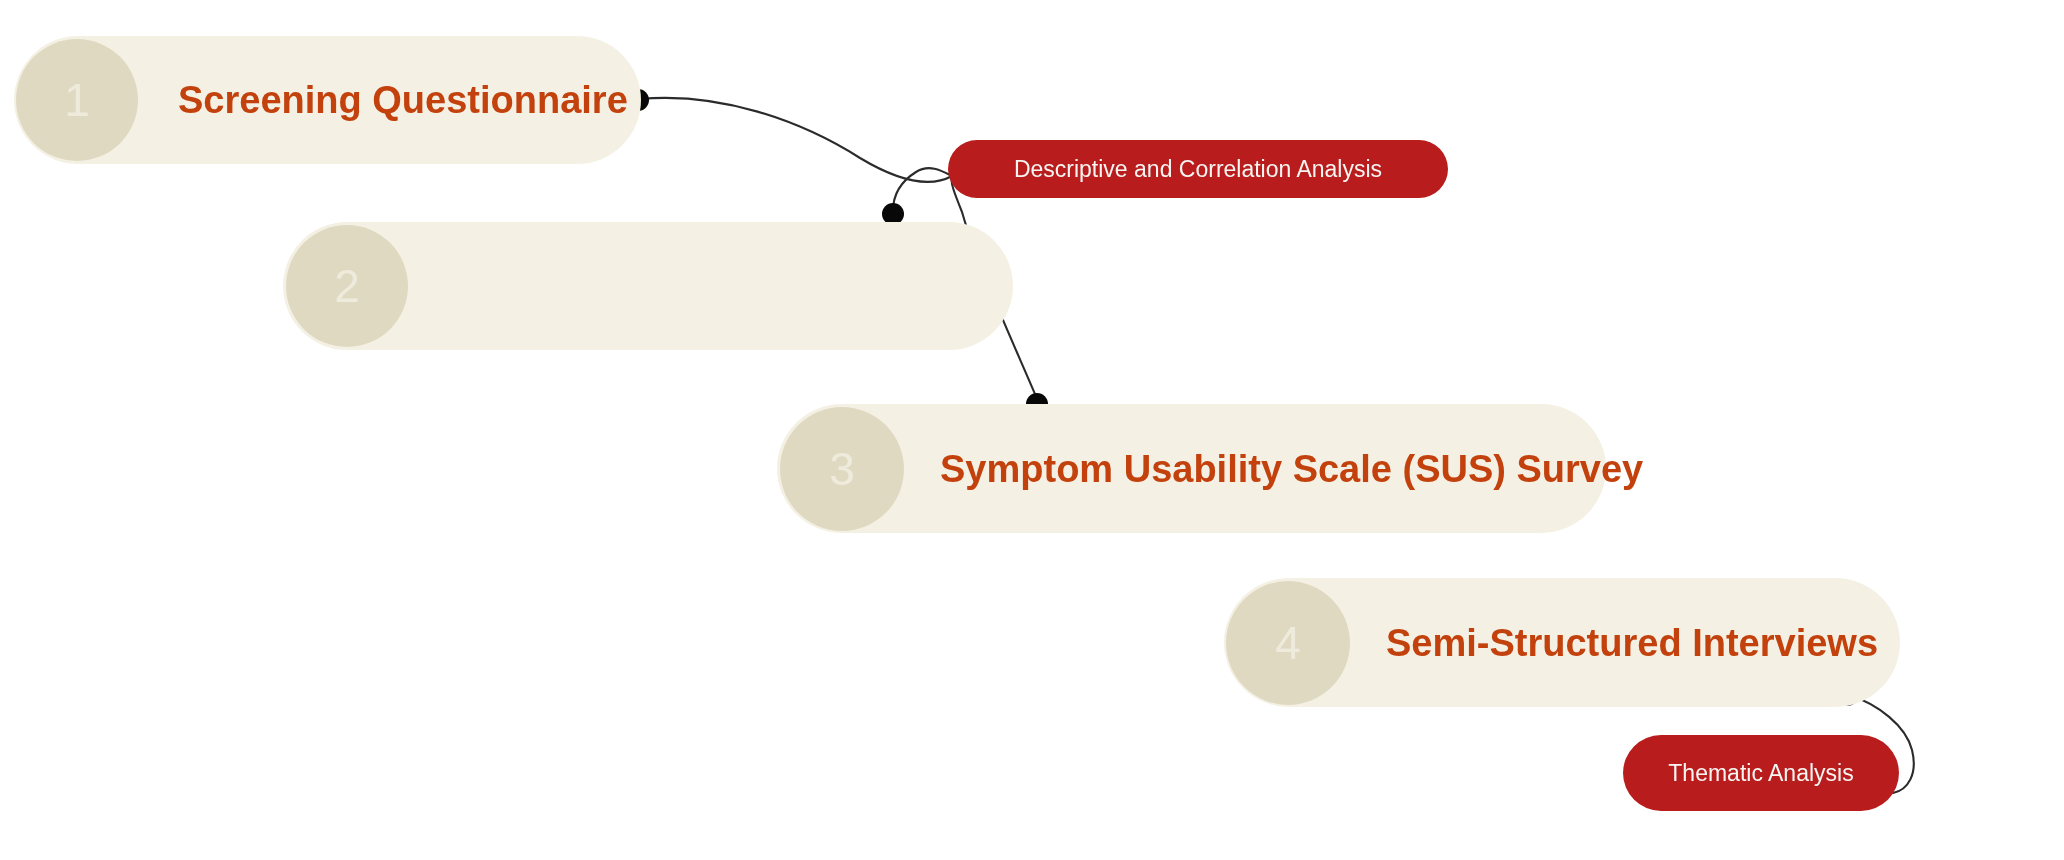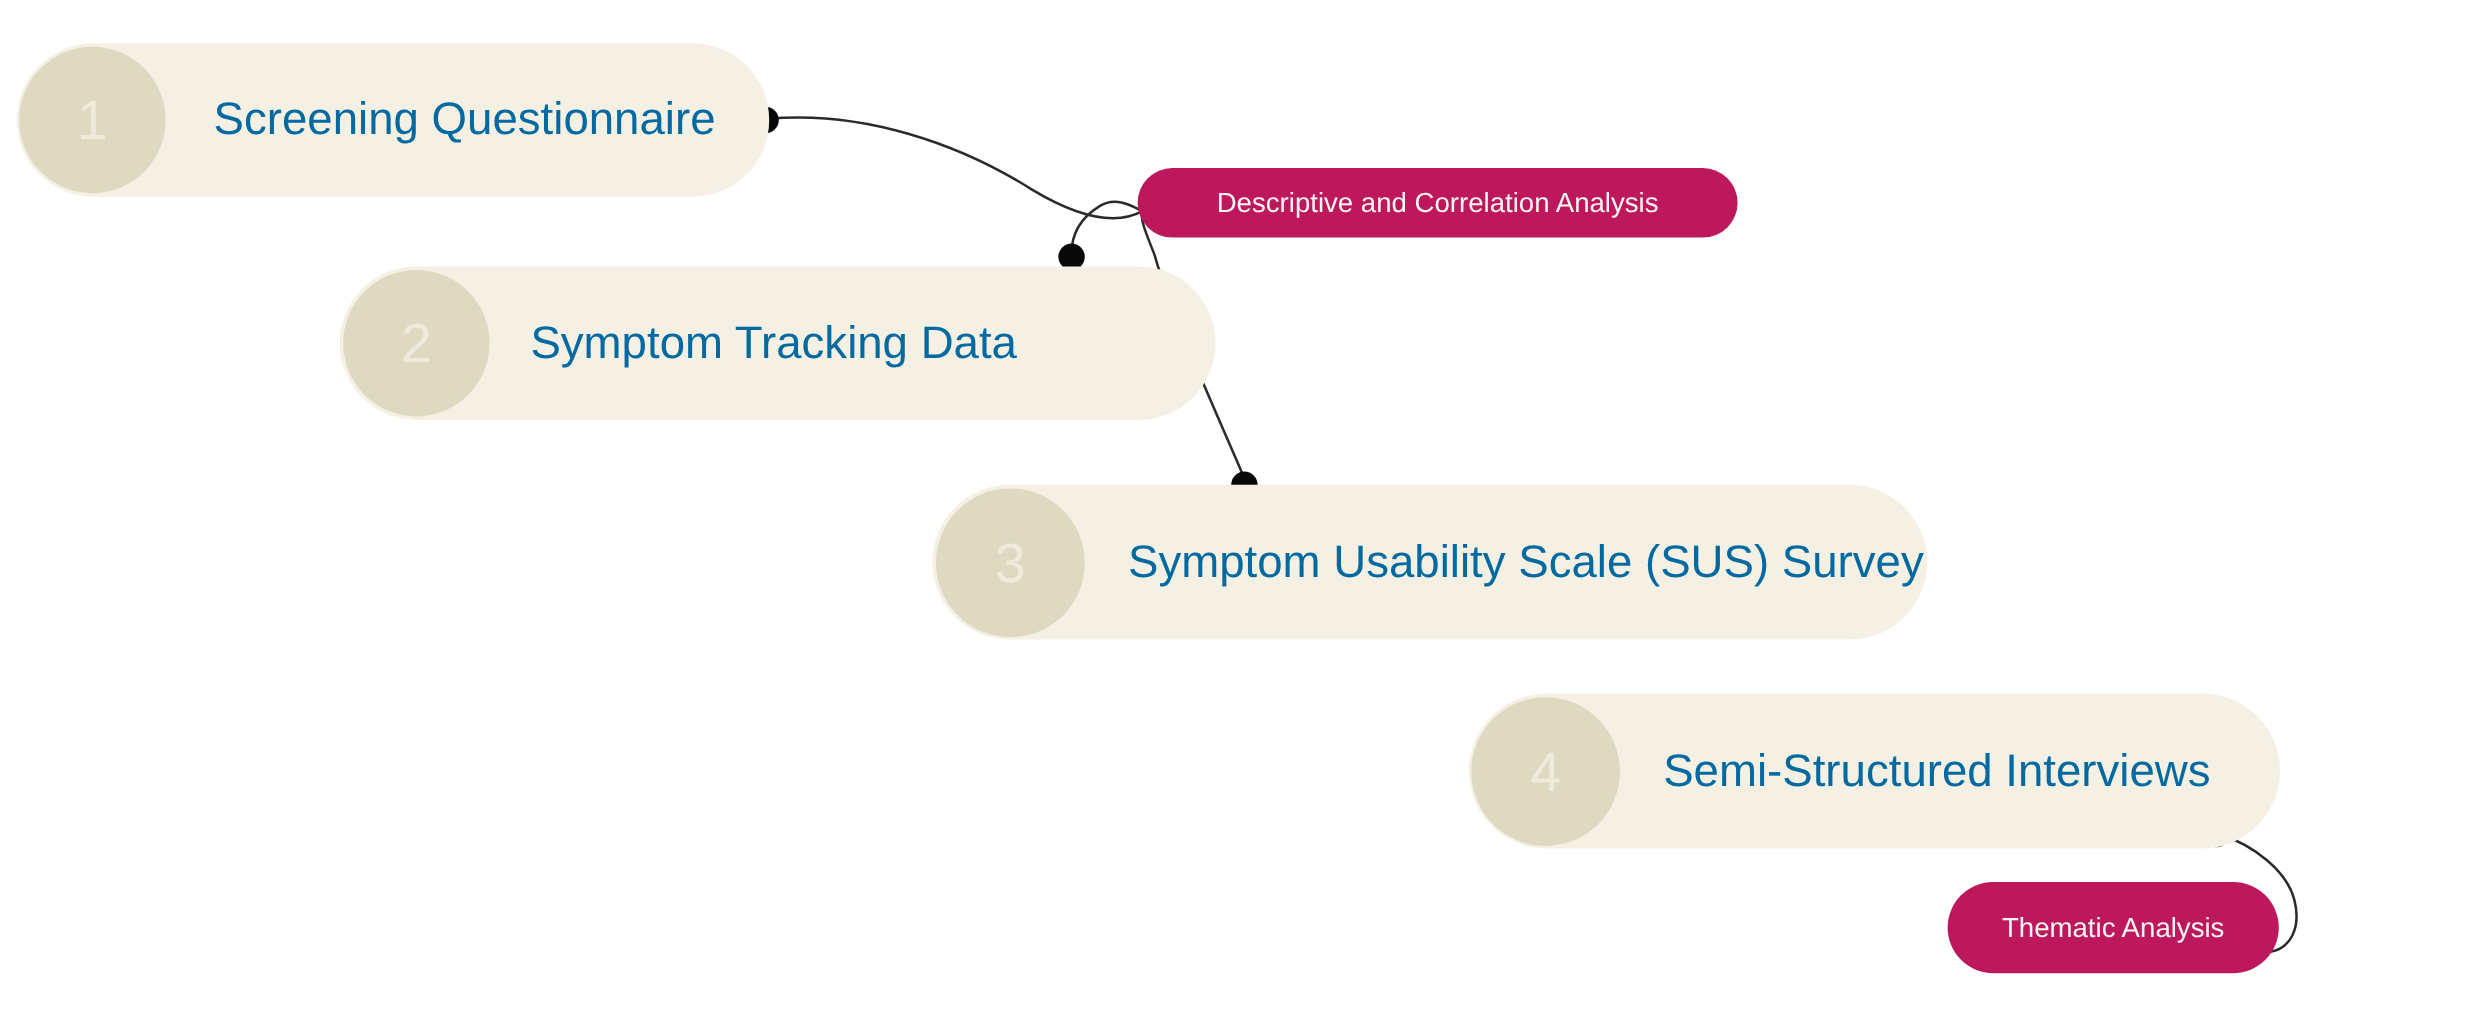--- a/index.html
+++ b/index.html
@@ -60,34 +60,34 @@
     justify-content: center;
     box-sizing: border-box;
   }
   .step-badge-num {
     color: #efebdc;
     font-weight: 400;
     line-height: 1;
     user-select: none;
   }
   .step-label {
-    color: #0369a1;
-    font-weight: 400;
+    color: #c2410c;
+    font-weight: 700;
     white-space: nowrap;
     line-height: 1;
   }
 
   
   .analysis-pill {
     position: absolute;
     z-index: 3;
     display: flex;
     align-items: center;
     justify-content: center;
-    background: #be185d;
+    background: #b91c1c;
     border-radius: 999px;
     box-sizing: border-box;
   }
   .analysis-label {
     color: #f6f5f2;
     font-weight: 400;
     white-space: nowrap;
     line-height: 1;
   }
 
@@ -143,21 +143,20 @@
     <div class="step-badge">
       <span class="step-badge-num">1</span>
     </div>
     <span class="step-label">Screening Questionnaire</span>
   </div>
 
   <div class="step-pill pill-2">
     <div class="step-badge">
       <span class="step-badge-num">2</span>
     </div>
-    <span class="step-label">Symptom Tracking Data</span>
   </div>
 
   <div class="step-pill pill-3">
     <div class="step-badge">
       <span class="step-badge-num">3</span>
     </div>
     <span class="step-label">Symptom Usability Scale (SUS) Survey</span>
   </div>
 
   <div class="step-pill pill-4">

